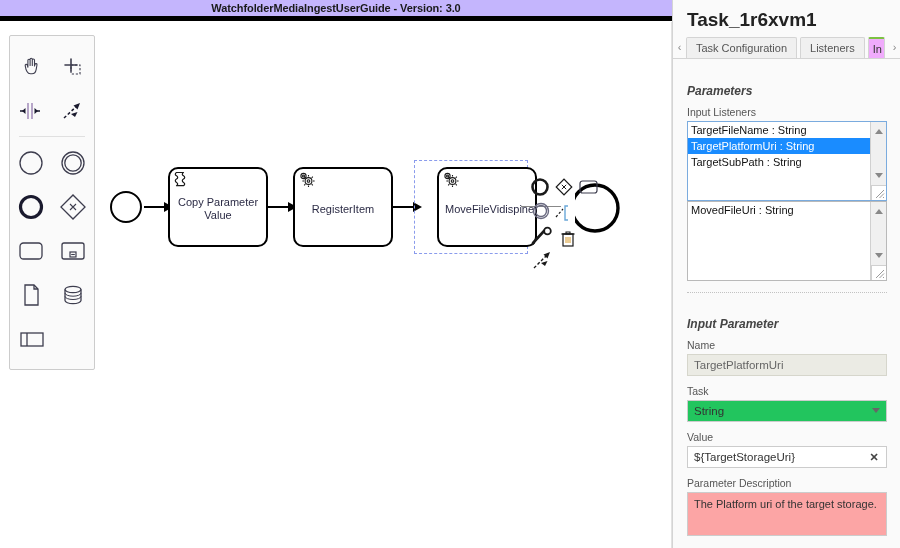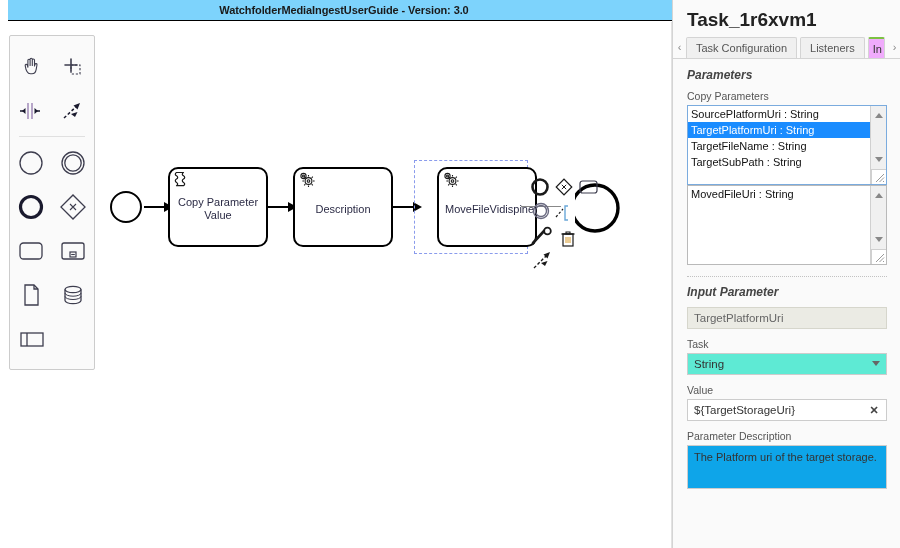--- a/index.html
+++ b/index.html
@@ -13,24 +13,24 @@
   #app { position: relative; width: 900px; height: 548px; }
 
   
   #editor {
     position: absolute; left: 0; top: 0;
     width: 672px; height: 548px;
     background: #ffffff;
     overflow: hidden;
   }
   #editor-header {
-    position: absolute; left: 8px; top: 0;
+    position: absolute; left: 0; top: 0;
     width: 672px; height: 21px;
-    background: #7dd3fc;
-    border-bottom: 1px solid #000000;
+    background: #c4b5fd;
+    border-bottom: 5px solid #000000;
     display: flex; align-items: center; justify-content: center;
   }
   #editor-title {
     font-size: 11px; font-weight: bold; color: #1a1a1a;
     letter-spacing: -0.1px;
   }
   #canvas {
     position: absolute; left: 0; top: 22px;
     width: 672px; height: 526px;
     background: #ffffff;
@@ -147,21 +147,21 @@
   .tab.clipped { overflow: hidden; max-width: 22px; padding: 0 4px; }
 
   .panel-body {
     position: absolute; left: 0; top: 60px;
     width: 228px; height: 488px;
     overflow: hidden;
   }
   .group { padding: 8px 14px 0 14px; }
   .group-title {
     font-size: 12px; font-weight: bold; font-style: italic;
-    color: #444444; margin-bottom: 8px;
+    color: #444444; margin-bottom: 8px; margin-top: 16px;
   }
   .field-label {
     font-size: 10.5px; color: #555555; margin-bottom: 3px;
   }
   .divider-dotted {
     border-top: 1px dotted #c2c2c2;
     margin: 11px 0 0 0;
   }
 
   
@@ -224,21 +224,21 @@
   }
   .text-input.readonly {
     background: #ebebe4;
     border: 1px solid #d6d6cc;
     color: #666666;
   }
   .select-wrap { position: relative; width: 100%; }
   .select-input {
     width: 100%; height: 22px;
     border: 1px solid #cccccc;
-    background: #5eead4;
+    background: #22c55e;
     font-size: 11.5px; color: #333333;
     padding: 0 22px 0 6px;
     display: flex; align-items: center;
     cursor: pointer;
   }
   .select-caret {
     position: absolute; right: 7px; top: 8px;
     width: 0; height: 0;
     border-left: 4px solid transparent;
     border-right: 4px solid transparent;
@@ -248,21 +248,21 @@
   .clear-btn {
     position: absolute; right: 6px; top: 3px;
     width: 14px; height: 16px;
     display: flex; align-items: center; justify-content: center;
     font-size: 11px; font-weight: bold; color: #444444;
     cursor: pointer;
   }
   .textarea {
     width: 100%; height: 44px;
     border: 1px solid #cccccc;
-    background: #0ea5e9;
+    background: #fca5a5;
     font-size: 11px; color: #333333;
     padding: 4px 6px;
     line-height: 1.3;
     font-family: "Liberation Sans", sans-serif;
     resize: none; outline: none;
     overflow: hidden;
   }
   .mt9 { margin-top: 9px; }
 </style>
 </head>
@@ -398,21 +398,21 @@
             <path d="M4.5 2.5 h7 c-1.6 0.9 -1.6 2.4 0 3.3 c1.6 0.9 1.6 2.4 0 3.3 c-1.6 0.9 -1.6 2.4 0 3.3 c1.6 0.9 1.6 2.4 0 3.3 h-7 c1.6 -0.9 1.6 -2.4 0 -3.3 c-1.6 -0.9 -1.6 -2.4 0 -3.3 c1.6 -0.9 1.6 -2.4 0 -3.3 c-1.6 -0.9 -1.6 -2.4 0 -3.3 z" fill="none" stroke="#1a1a1a" stroke-width="1.2" stroke-linejoin="round"></path>
           </svg>
         </span>
       </div>
 
       <div class="flow-line" style="left:268px; top:184px; width:22px;"></div>
       <div class="flow-arrow" style="left:288px; top:180px;"></div>
 
       <div class="node" style="left:293px; top:145px;">
         <div class="task">
-          <span class="task-label">Description</span>
+          <span class="task-label">RegisterItem</span>
         </div>
         <span class="task-icon">
           <svg width="20" height="20" viewBox="0 0 20 20">
             <g fill="none" stroke="#1a1a1a" stroke-width="1.1">
               <circle cx="11.5" cy="11" r="3.4"></circle>
               <circle cx="11.5" cy="11" r="1.3"></circle>
               <path d="M11.5 6.5 v-1.6 M11.5 15.5 v1.6 M7 11 h-1.6 M16 11 h1.6 M8.3 7.8 l-1.1 -1.1 M14.7 14.2 l1.1 1.1 M14.7 7.8 l1.1 -1.1 M8.3 14.2 l-1.1 1.1"></path>
               <circle cx="6.5" cy="6" r="2.6"></circle>
               <circle cx="6.5" cy="6" r="1"></circle>
             </g>
@@ -519,26 +519,25 @@
       <div class="tab">Listeners</div>
       <div class="tab active clipped">In</div>
       <div class="tab-scroll">›</div>
     </div>
 
     <div class="panel-body">
 
       <div class="group">
         <div class="group-title">Parameters</div>
 
-        <div class="field-label">Copy Parameters</div>
+        <div class="field-label">Input Listeners</div>
         <div class="listbox">
           <div class="list-items">
-            <div class="list-item">SourcePlatformUri : String</div>
+            <div class="list-item">TargetFileName : String</div>
             <div class="list-item selected">TargetPlatformUri : String</div>
-            <div class="list-item">TargetFileName : String</div>
             <div class="list-item">TargetSubPath : String</div>
           </div>
           <div class="lb-scroll">
             <div class="lb-arrow up">
                 <i></i>
               </div>
             <div class="lb-arrow down">
                 <i></i>
               </div>
           </div>
@@ -567,20 +566,21 @@
             </svg>
           </div>
         </div>
 
         <div class="divider-dotted"></div>
       </div>
 
       <div class="group">
         <div class="group-title">Input Parameter</div>
 
+        <div class="field-label">Name</div>
         <input class="text-input readonly" type="text" readonly="" value="TargetPlatformUri" style="">
 
         <div class="field-label mt9">Task</div>
         <div class="select-wrap">
           <div class="select-input">String</div>
           <span class="select-caret"></span>
         </div>
 
         <div class="field-label mt9">Value</div>
         <div class="value-wrap">

